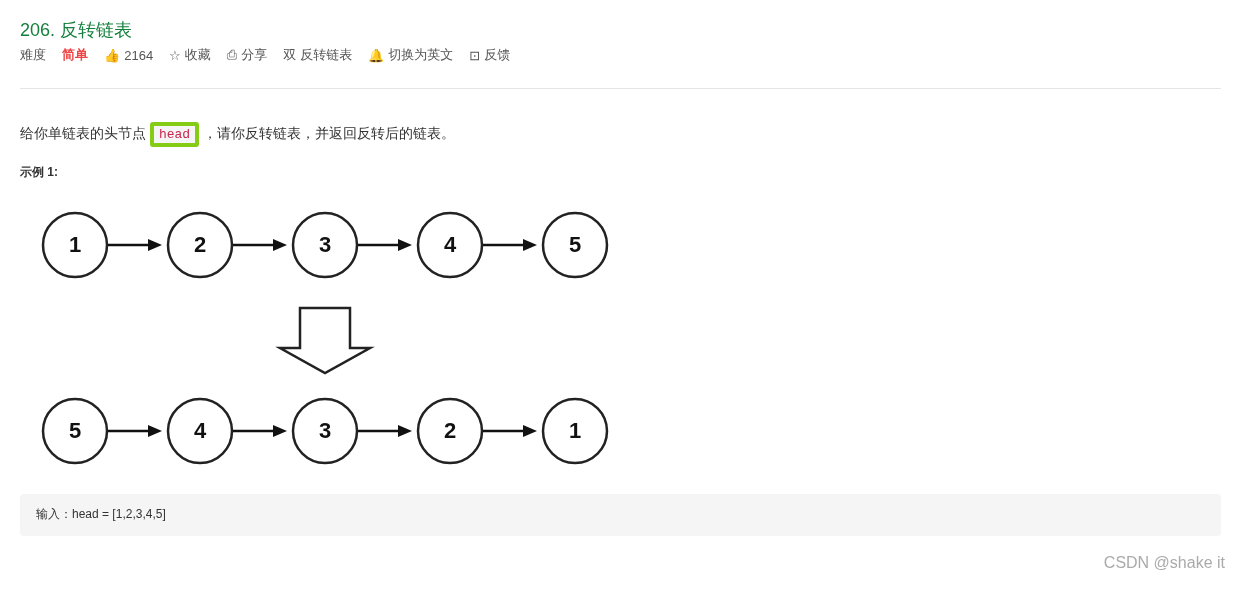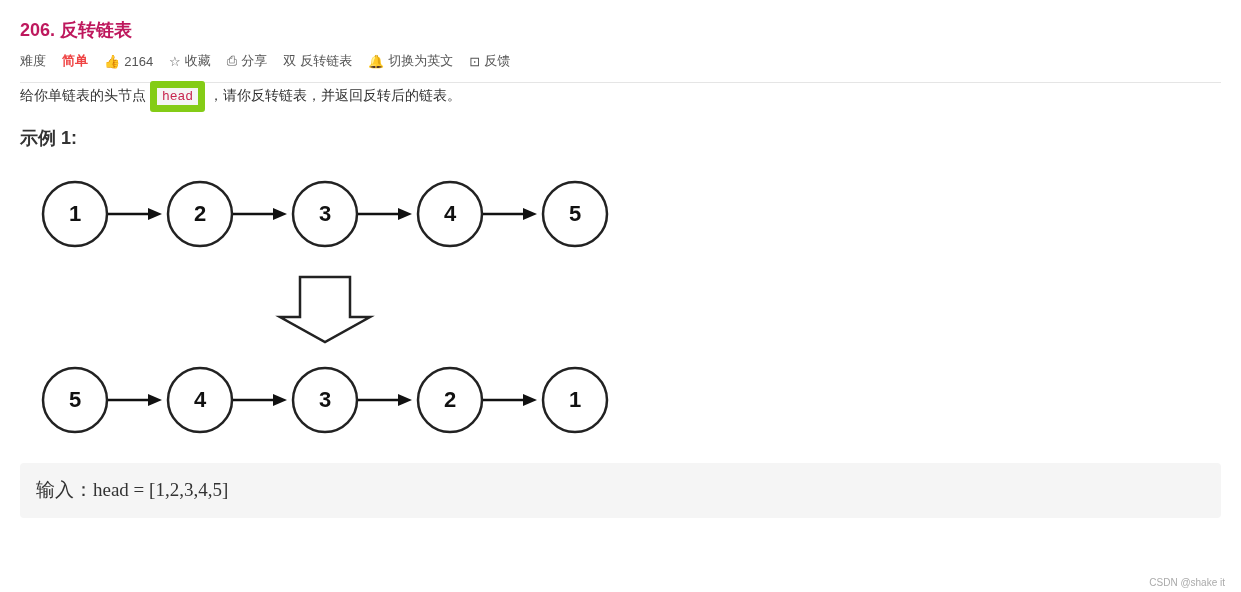--- a/index.html
+++ b/index.html
@@ -11,82 +11,82 @@
     }
     .page-container {
       max-width: 1241px;
       min-height: 592px;
       background: #fff;
       padding: 18px 20px 20px 20px;
       position: relative;
     }
     .problem-title {
       font-size: 18px;
-      font-weight: bold;
-      color: #be185d;
-      margin-bottom: 10px;
+      font-weight: normal;
+      color: #15803d;
+      margin-bottom: 4px;
     }
     .meta-row {
       display: flex;
       align-items: center;
       gap: 16px;
-      margin-bottom: 0;
+      margin-bottom: 32px;
       font-size: 13px;
       color: #555;
       border-bottom: 1px solid #e5e5e5;
-      padding-bottom: 12px;
+      padding-bottom: 24px;
     }
     .difficulty-label { color: #555; }
     .difficulty-value { color: #ef4444; font-weight: bold; }
     .meta-action {
       display: flex;
       align-items: center;
       gap: 4px;
       cursor: pointer;
       color: #555;
     }
     .problem-desc {
       font-size: 14px;
       color: #333;
       line-height: 1.8;
       margin-bottom: 18px;
     }
     .inline-code {
       background: #f5f5f5;
-      border: 7px solid #84cc16;
+      border: 4px solid #84cc16;
       border-radius: 3px;
       padding: 1px 5px;
       font-family: "Courier New", monospace;
       font-size: 13px;
       color: #c7254e;
     }
     .example-title {
       font-weight: bold;
-      font-size: 18px;
+      font-size: 12px;
       margin-bottom: 14px;
       color: #333;
     }
     .diagram-area {
       margin-bottom: 10px;
     }
     .code-block {
       background: #f5f5f5;
       border-radius: 4px;
       padding: 10px 16px;
-      font-family: Liberation Serif, serif;
-      font-size: 19px;
+      font-family: Liberation Sans, sans-serif;
+      font-size: 12px;
       color: #333;
       margin-top: 10px;
       line-height: 1.8;
     }
     .watermark {
       position: absolute;
-      bottom: 4px;
+      bottom: 20px;
       right: 16px;
-      font-size: 10px;
+      font-size: 16px;
       color: #aaa;
     }
   </style>
 </head>
 <body>
 
 <div class="page-container">
   <div class="problem-title">206. 反转链表</div>
 
   <div class="meta-row">

